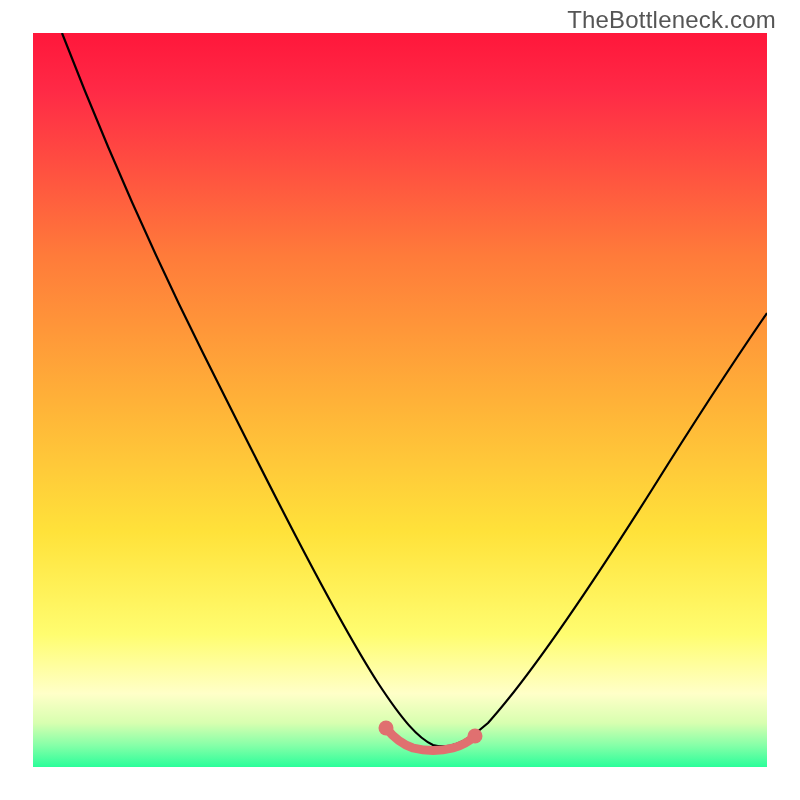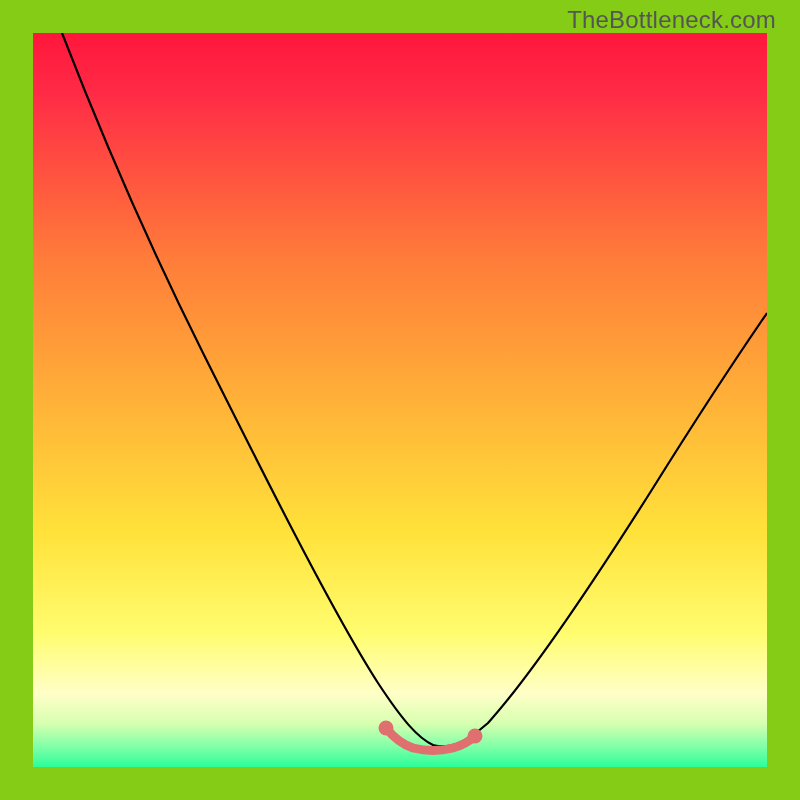--- a/index.html
+++ b/index.html
@@ -10,21 +10,21 @@
     background: #000;
     overflow: hidden;
     font-family: Arial, Helvetica, sans-serif;
   }
   .frame {
     position: absolute;
     left: 0;
     top: 0;
     width: 800px;
     height: 800px;
-    background: #84cc16;
+    background: #ffffff;
   }
   .plot-area {
     position: absolute;
     left: 33px;
     top: 33px;
     width: 734px;
     height: 734px;
     
   }
   .watermark {

